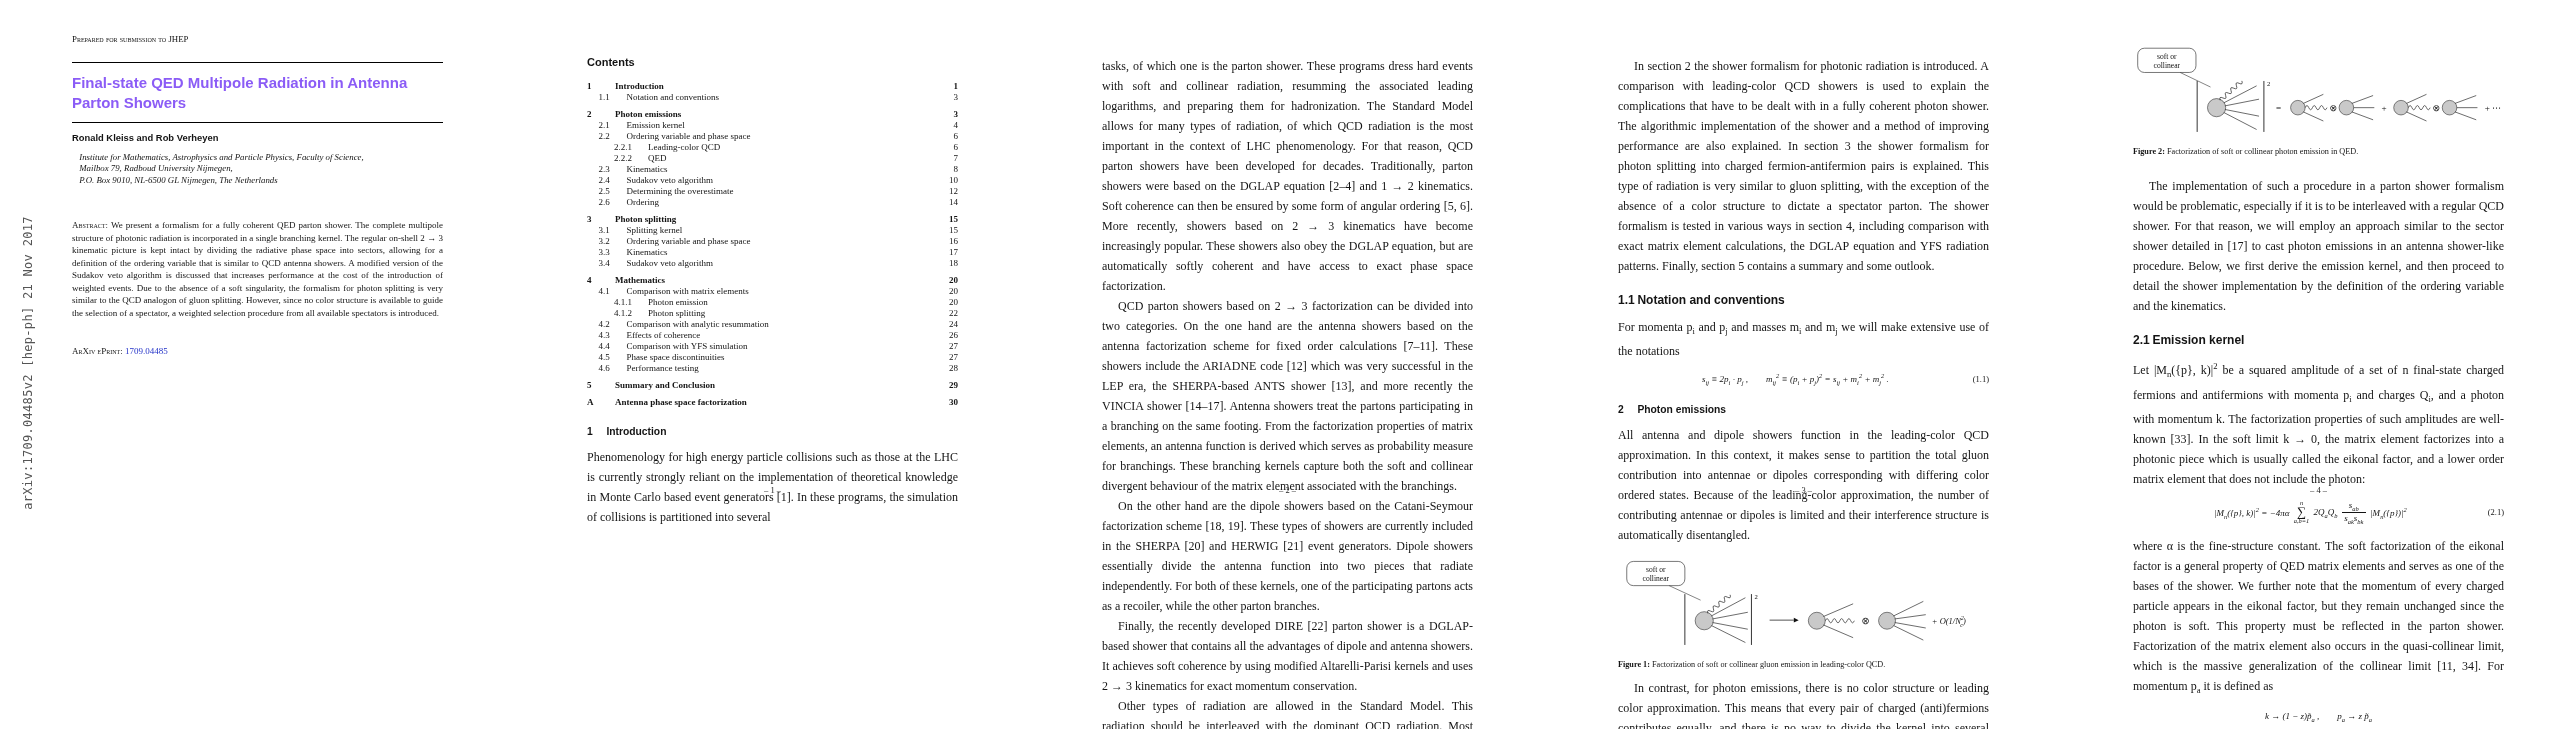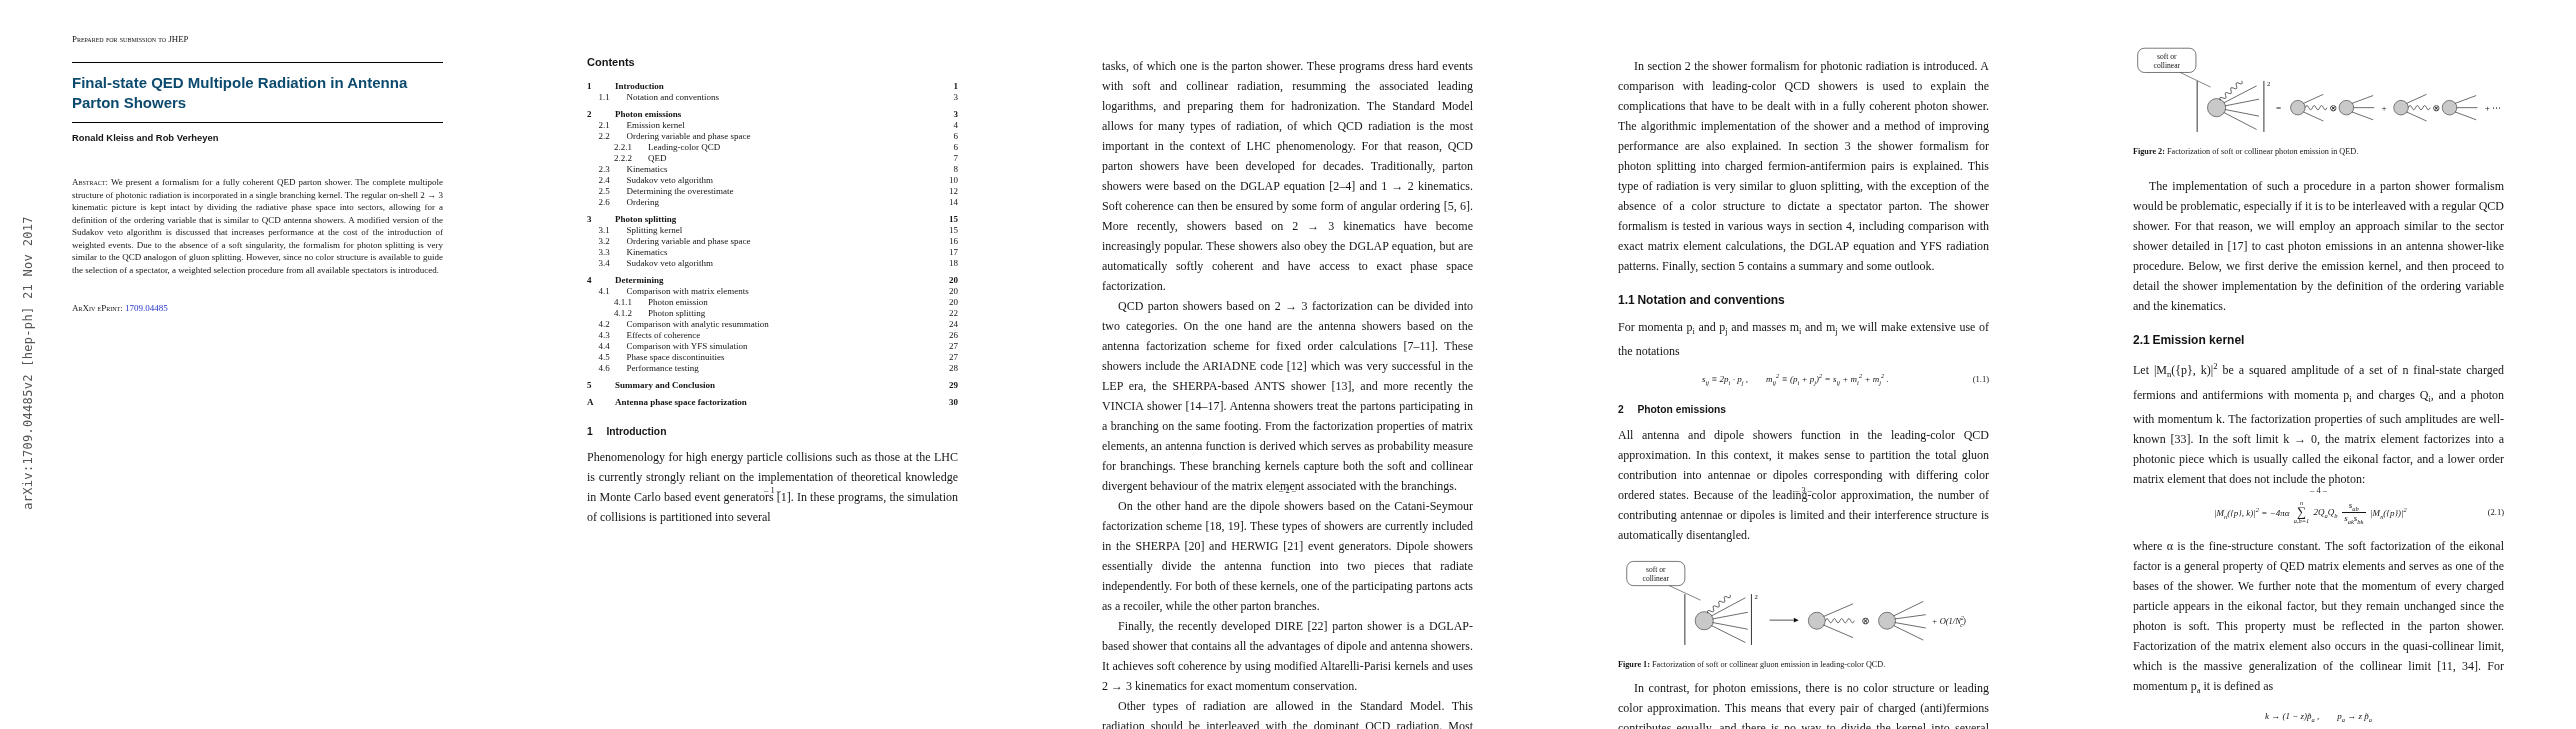--- a/index.html
+++ b/index.html
@@ -13,21 +13,21 @@
 
   
   .arxiv-stamp{position:absolute;left:-136px;top:356px;width:328px;text-align:center;
     transform:rotate(-90deg);font-family:"DejaVu Sans Mono",monospace;font-size:12px;
     letter-spacing:0.3px;color:#555;white-space:nowrap}
   .jhep-header{padding-top:34px;font-variant:small-caps;font-size:8.8px;color:#111}
   .rule{height:0.6px;background:#000}
   .rule.r1{margin-top:18px}
   .rule.r2{margin-top:9px}
   .paper-title{margin-top:10.3px;font-family:"Liberation Sans",sans-serif;font-weight:700;
-    font-size:15px;line-height:20px;color:#0c4a6e}
+    font-size:15px;line-height:20px;color:#8b5cf6}
   .authors{margin-top:10px;font-family:"Liberation Sans",sans-serif;font-weight:700;font-size:9.4px}
   .affil{margin-top:8.5px;font-style:italic;font-size:8.8px;line-height:11.5px;padding-left:7.3px}
   .abstract{margin-top:33px;font-size:9px;line-height:12.5px;text-align:justify}
   .sc{font-variant:small-caps}
   .eprint{margin-top:27px;font-size:9px}
   .link{color:#2433c8}
 
   
   .body-start{padding-top:56px}
   .bpar{font-size:12px;line-height:20px;text-align:justify}
@@ -65,20 +65,25 @@
 <body>
 
 <div class="page" id="pg-title">
   <div class="arxiv-stamp">arXiv:1709.04485v2  [hep-ph]  21 Nov 2017</div>
   <div class="inner">
     <div class="jhep-header">Prepared for submission to JHEP</div>
     <div class="rule r1"></div>
     <h1 class="paper-title">Final-state QED Multipole Radiation in Antenna Parton Showers</h1>
     <div class="rule r2"></div>
     <div class="authors">Ronald Kleiss and Rob Verheyen</div>
+    <div class="affil">
+      <div>Institute for Mathematics, Astrophysics and Particle Physics, Faculty of Science,</div>
+      <div>Mailbox 79, Radboud University Nijmegen,</div>
+      <div>P.O. Box 9010, NL-6500 GL Nijmegen, The Netherlands</div>
+    </div>
     <p class="abstract"><span class="sc">Abstract:</span> <span>We present a formalism for a fully coherent QED parton shower. The complete multipole structure of photonic radiation is incorporated in a single branching kernel. The regular on-shell 2 → 3 kinematic picture is kept intact by dividing the radiative phase space into sectors, allowing for a definition of the ordering variable that is similar to QCD antenna showers. A modified version of the Sudakov veto algorithm is discussed that increases performance at the cost of the introduction of weighted events. Due to the absence of a soft singularity, the formalism for photon splitting is very similar to the QCD analogon of gluon splitting. However, since no color structure is available to guide the selection of a spectator, a weighted selection procedure from all available spectators is introduced.</span></p>
     <p class="eprint"><span class="sc">ArXiv ePrint:</span> <span class="link">1709.04485</span></p>
   </div>
 </div>
 
 <div class="page" id="pg-1">
   <div class="inner body-start">
     <h2 class="contents-heading">Contents</h2>
     <div class="toc">
 
@@ -173,21 +178,21 @@
         </div>
 
         <div class="toc-row lvl2">
           <span class="toc-num">3.4</span>
           <span class="toc-title">Sudakov veto algorithm</span>
           <span class="toc-page">18</span>
         </div>
 
         <div class="toc-row lvl1">
           <span class="toc-num">4</span>
-          <span class="toc-title">Determining</span>
+          <span class="toc-title">Mathematics</span>
           <span class="toc-page">20</span>
         </div>
 
         <div class="toc-row lvl2">
           <span class="toc-num">4.1</span>
           <span class="toc-title">Comparison with matrix elements</span>
           <span class="toc-page">20</span>
         </div>
 
         <div class="toc-row lvl3">

